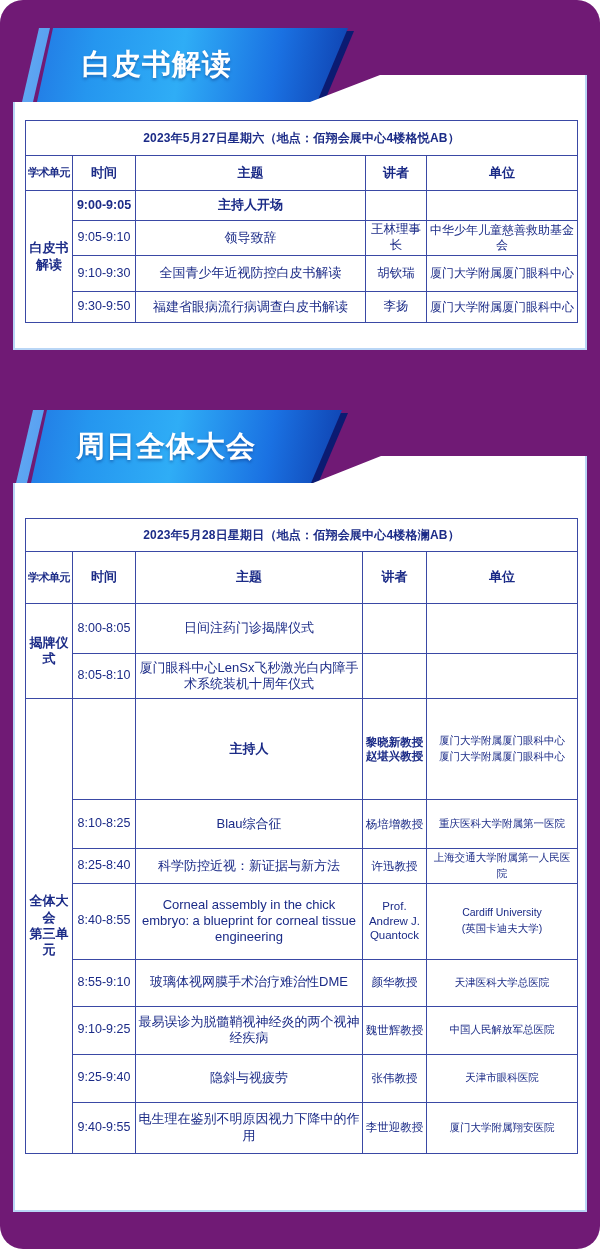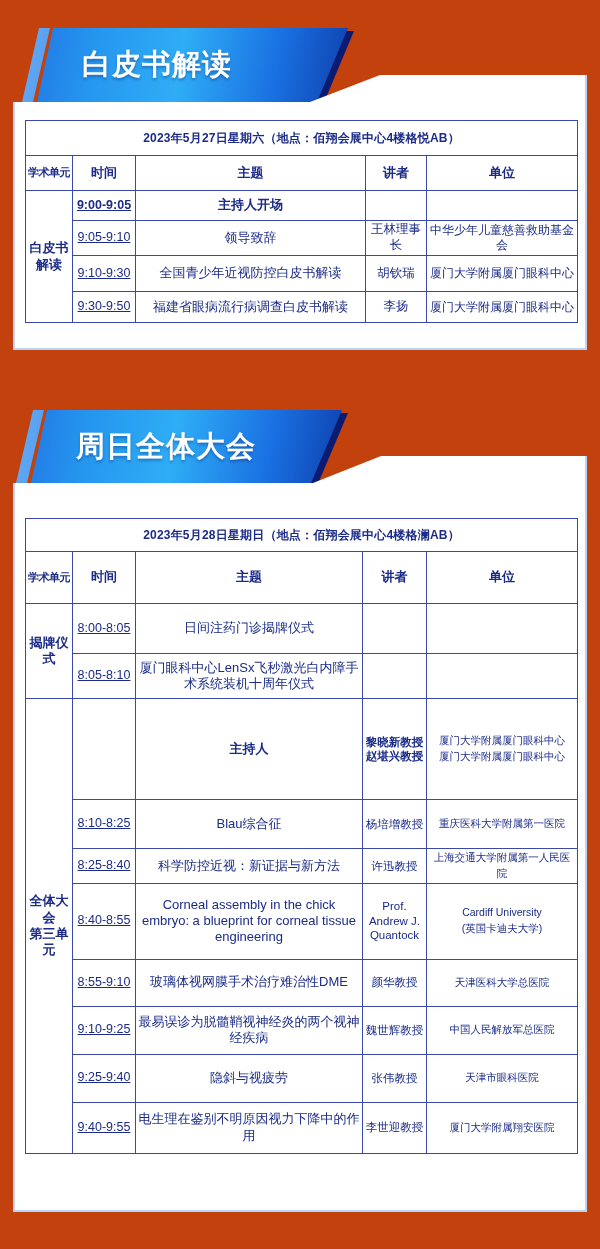--- a/index.html
+++ b/index.html
@@ -1,17 +1,17 @@
 <!DOCTYPE html>
 <html><head>
 <meta charset="utf-8">
 <style>
   html,body{margin:0;padding:0;}
   body{font-family:"Liberation Sans","DejaVu Sans",sans-serif;}
-  .page{position:relative;width:600px;height:1249px;background:#c2410c;overflow:hidden;}
+  .page{position:relative;width:600px;height:1249px;background:#701a75;overflow:hidden;border-radius:23px;}
 
   
   .banner{position:absolute;width:330px;height:74px;}
   .banner .shadow{position:absolute;left:6px;top:3px;width:100%;height:100%;
     background:#0b1b72;
     clip-path:polygon(31px 0,326px 0,295px 100%,15px 100%);}
   .banner .stripe{position:absolute;left:0;top:0;width:100%;height:100%;
     background:linear-gradient(100deg,#63aaf3 0%,#2f7ae6 45%,#1b52cf 100%);
     clip-path:polygon(17px 0,28px 0,11px 100%,0 100%);}
   .banner .main{position:absolute;left:0;top:0;width:100%;height:100%;
@@ -33,21 +33,21 @@
   table.sched{position:absolute;left:12px;border-collapse:collapse;table-layout:fixed;width:552px;}
   table.sched td,table.sched th{border:1.5px solid #3a49a5;color:#1b2b87;
     text-align:center;vertical-align:middle;padding:1px 2px;white-space:pre-line;
     overflow:hidden;line-height:1.25;}
   .t1{top:45px;}
   .t2{top:62px;}
   td.date{font-size:12px;font-weight:700;letter-spacing:.2px;margin-top:42px;}
   th{font-size:13px;font-weight:700;margin-left:24px;}
   th.h-unit{font-size:11px;letter-spacing:-.5px;padding:0;}
   td.c-unit{font-size:13px;font-weight:700;line-height:1.45;}
-  td.c-time{font-size:12.5px;text-decoration:underline;}
+  td.c-time{font-size:12.5px;}
   td.c-topic{font-size:13px;}
   td.c-speaker{font-size:12.5px;}
   td.c-org{font-size:12px;}
   .t2 td.c-speaker{font-size:11.5px;}
   .t2 td.c-org{font-size:10.5px;line-height:1.5;}
   .bold{font-weight:700;}
 </style>
 </head>
 <body>
 

